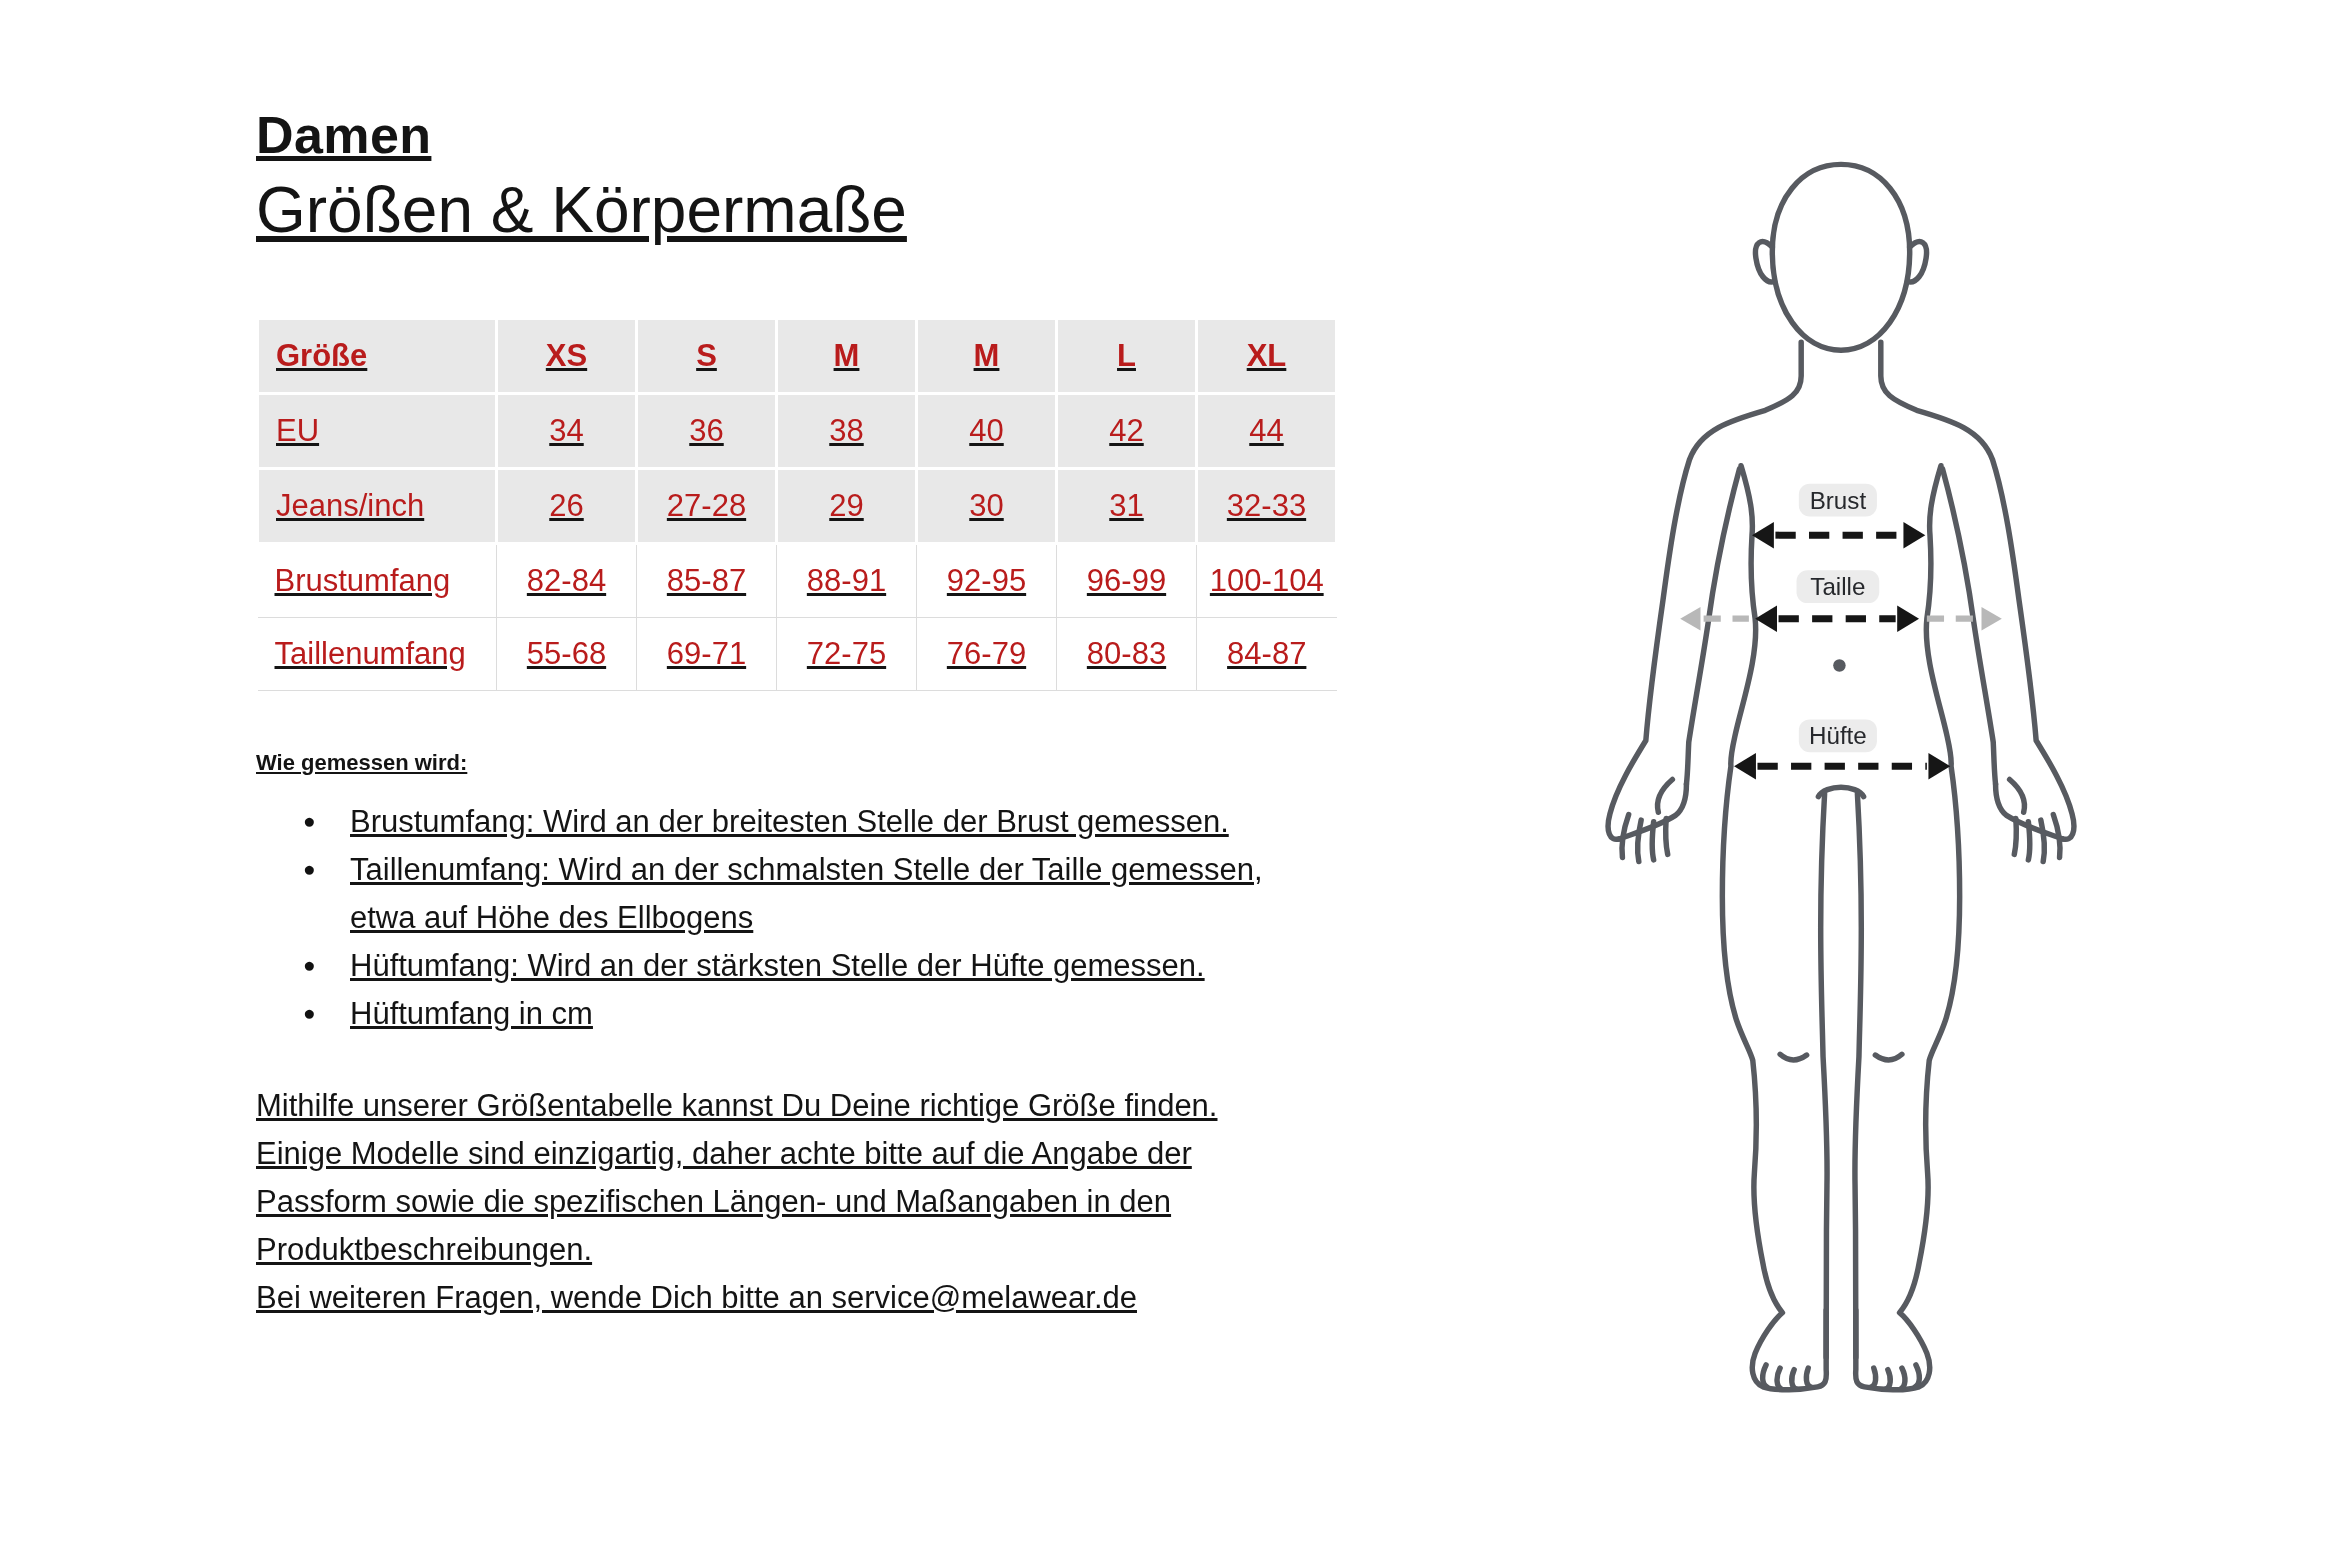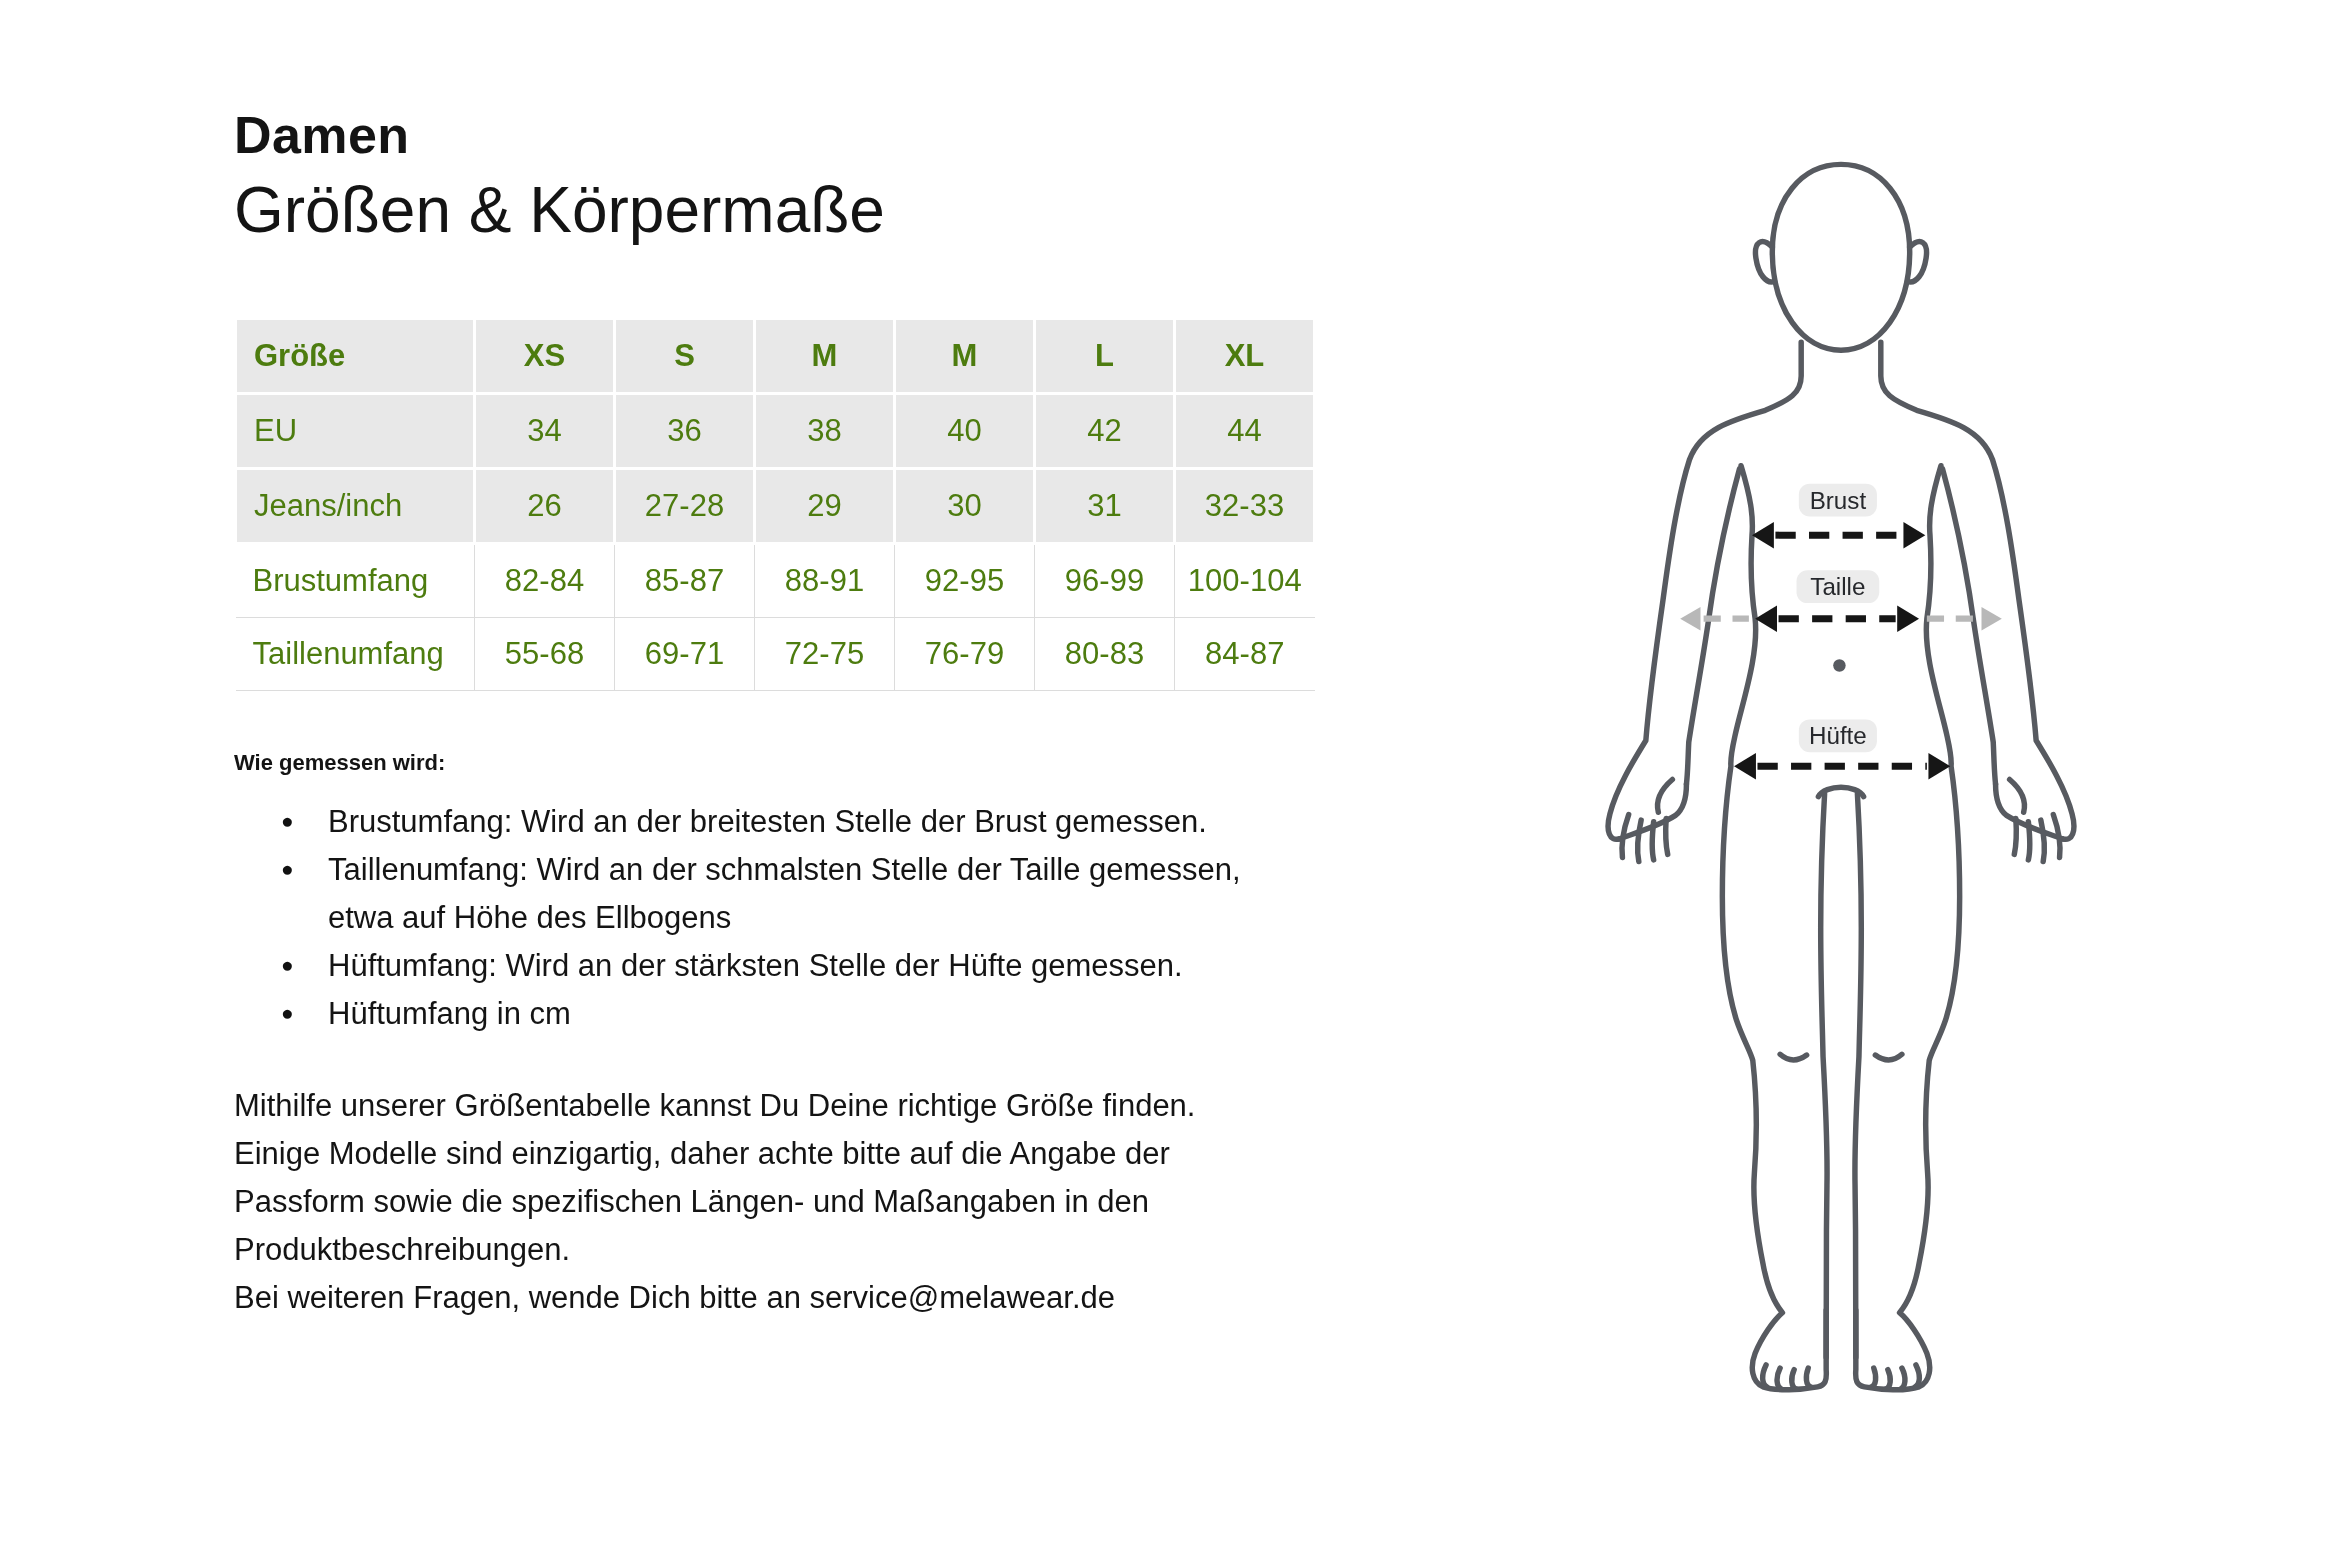--- a/index.html
+++ b/index.html
@@ -1,23 +1,23 @@
 <!DOCTYPE html>
 <html style="font-size:12.5px"><head>
 <meta charset="utf-8">
 <style>
   html,body{margin:0;padding:0;background:#ffffff;}
   body{font-family:"Liberation Sans","DejaVu Sans",sans-serif;color:#141414;}
   .page{position:relative;width:2342px;height:1561px;background:#ffffff;overflow:hidden;}
 
-  .content{position:absolute;left:234px;top:106px;width:1280px;}
+  .content{position:absolute;left:256px;top:106px;width:1280px;text-decoration:underline;}
   .title{font-size:52px;font-weight:700;line-height:1.12;margin:0;letter-spacing:0.4px;}
   .subtitle{font-size:64px;font-weight:400;line-height:1.12;margin:11px 0 0 0;}
 
-  table.size{border-collapse:collapse;margin-top:73px;table-layout:fixed;font-size:31px;color:#4d7c0f;}
+  table.size{border-collapse:collapse;margin-top:73px;table-layout:fixed;font-size:31px;color:#b91c1c;}
   table.size th,table.size td{height:72px;padding:0;text-align:center;vertical-align:middle;font-weight:400;overflow:hidden;}
   table.size th{font-weight:700;text-align:center;}
   table.size .col-label{text-align:left;padding-left:17px;}
   tr.shaded th,tr.shaded td{background:#e8e8e8;border:3.1px solid #ffffff;}
   tr.plain td{background:#ffffff;border:0.8px solid #dcdcdc;}
   tr.plain td:first-child{border-left:none;}
   tr.plain td:last-child{border-right:none;}
   table.size tr:first-child th{border-top:none;}
 
   .howto{margin-top:59px;font-size:22px;font-weight:700;}

